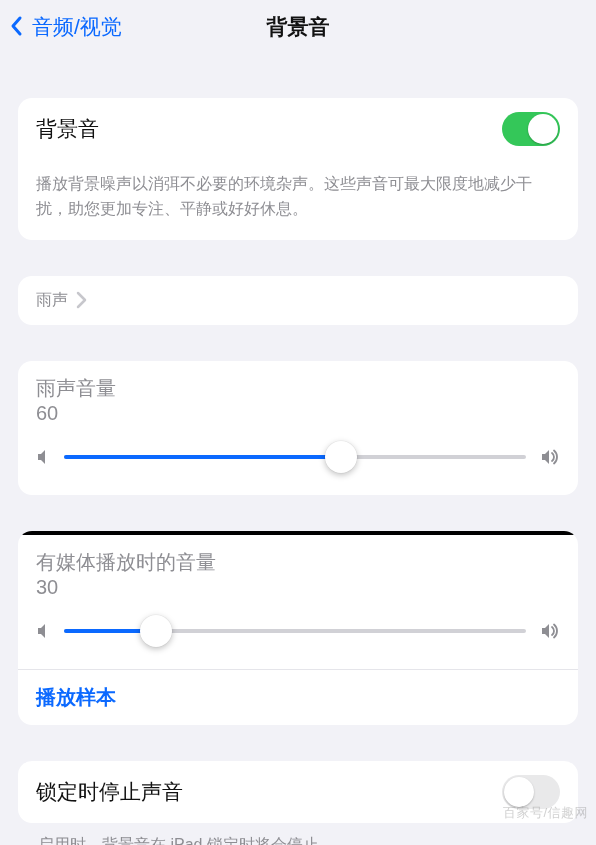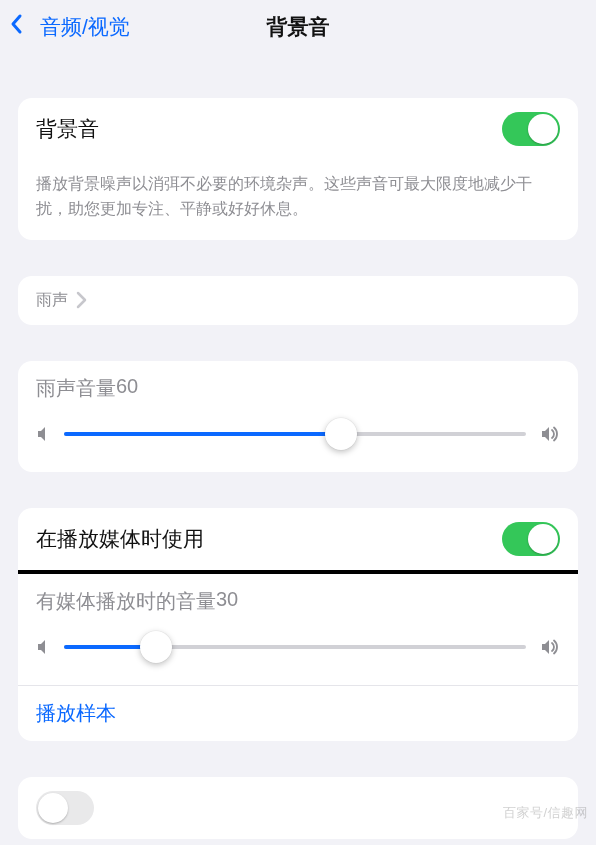--- a/index.html
+++ b/index.html
@@ -14,24 +14,24 @@
   .nav {
     height: 54px;
     display: flex;
     align-items: center;
     position: relative;
     padding: 0 8px;
     background: #f2f2f7;
   }
   .back-btn {
     display: flex;
-    align-items: flex-start;
+    align-items: center;
     color: #0b69ff;
     font-size: 21px;
-    gap: 16px;
+    gap: 8px;
     cursor: pointer;
   }
   .chevron-left {
     width: 16px; height: 24px;
   }
   .chevron-left svg { display:block; }
   .nav-title {
     position: absolute;
     left: 0; right: 0;
     text-align: center;
@@ -81,24 +81,25 @@
     font-size: 16px;
     line-height: 1.55;
     padding: 12px 18px 18px 18px;
     font-family: Liberation Serif, serif;
   }
   .slider-block {
     padding: 14px 18px 22px 18px;
   }
   .slider-head {
     display: flex;
-    justify-content: flex-start;
+    justify-content: center;
     color: #8e8e93;
     font-size: 20px;
     margin-bottom: 16px;
+    flex-direction: column;
   }
   .slider-row {
     display: flex;
     align-items: center;
     gap: 14px;
   }
   .vol-icon { color: #8e8e93; }
   .vol-icon svg { display:block; }
   .slider {
     flex: 1;
@@ -127,20 +128,21 @@
     background: #fff;
     top: 0;
     margin-left: -16px;
     box-shadow: 0 2px 6px rgba(0,0,0,.25), 0 0 0 .5px rgba(0,0,0,.05);
   }
   .link-row {
     padding: 14px 18px;
     color: #0b69ff;
     font-size: 20px;
     cursor: pointer;
+    font-weight: bold;
   }
   .footnote {
     color: #8e8e93;
     font-size: 16px;
     padding: 12px 20px 0 20px;
   }
   .watermark {
     position: absolute;
     right: 8px; bottom: 23px;
     color: rgba(120,120,120,.35);
@@ -225,26 +227,20 @@
         <span class="vol-icon">
             <svg width="20" height="18">
               <use href="#vol-high"></use>
             </svg>
           </span>
       </div>
     </div>
   </div>
 
   <div class="group tight">
-    <div class="row">
-      <div class="row-label">在播放媒体时使用</div>
-      <div id="tg-media" class="toggle on">
-          <div class="knob"></div>
-        </div>
-    </div>
     <div class="slider-block" style="border-top:4px solid #000000">
       <div class="slider-head">
         <span>有媒体播放时的音量</span>
         <span>30</span>
       </div>
       <div class="slider-row">
         <span class="vol-icon">
             <svg width="14" height="18">
               <use href="#vol-low"></use>
             </svg>
@@ -259,20 +255,21 @@
               <use href="#vol-high"></use>
             </svg>
           </span>
       </div>
     </div>
     <div class="link-row" style="border-top:1px solid #e5e5ea">播放样本</div>
   </div>
 
   <div class="group tight">
     <div class="row">
+      <div class="row-label">锁定时停止声音</div>
       <div id="tg-lock" class="toggle off">
           <div class="knob"></div>
         </div>
     </div>
   </div>
   <div class="footnote">启用时，背景音在 iPad 锁定时将会停止。</div>
 
 </div>
 
 <div class="watermark">百家号/信趣网</div>

